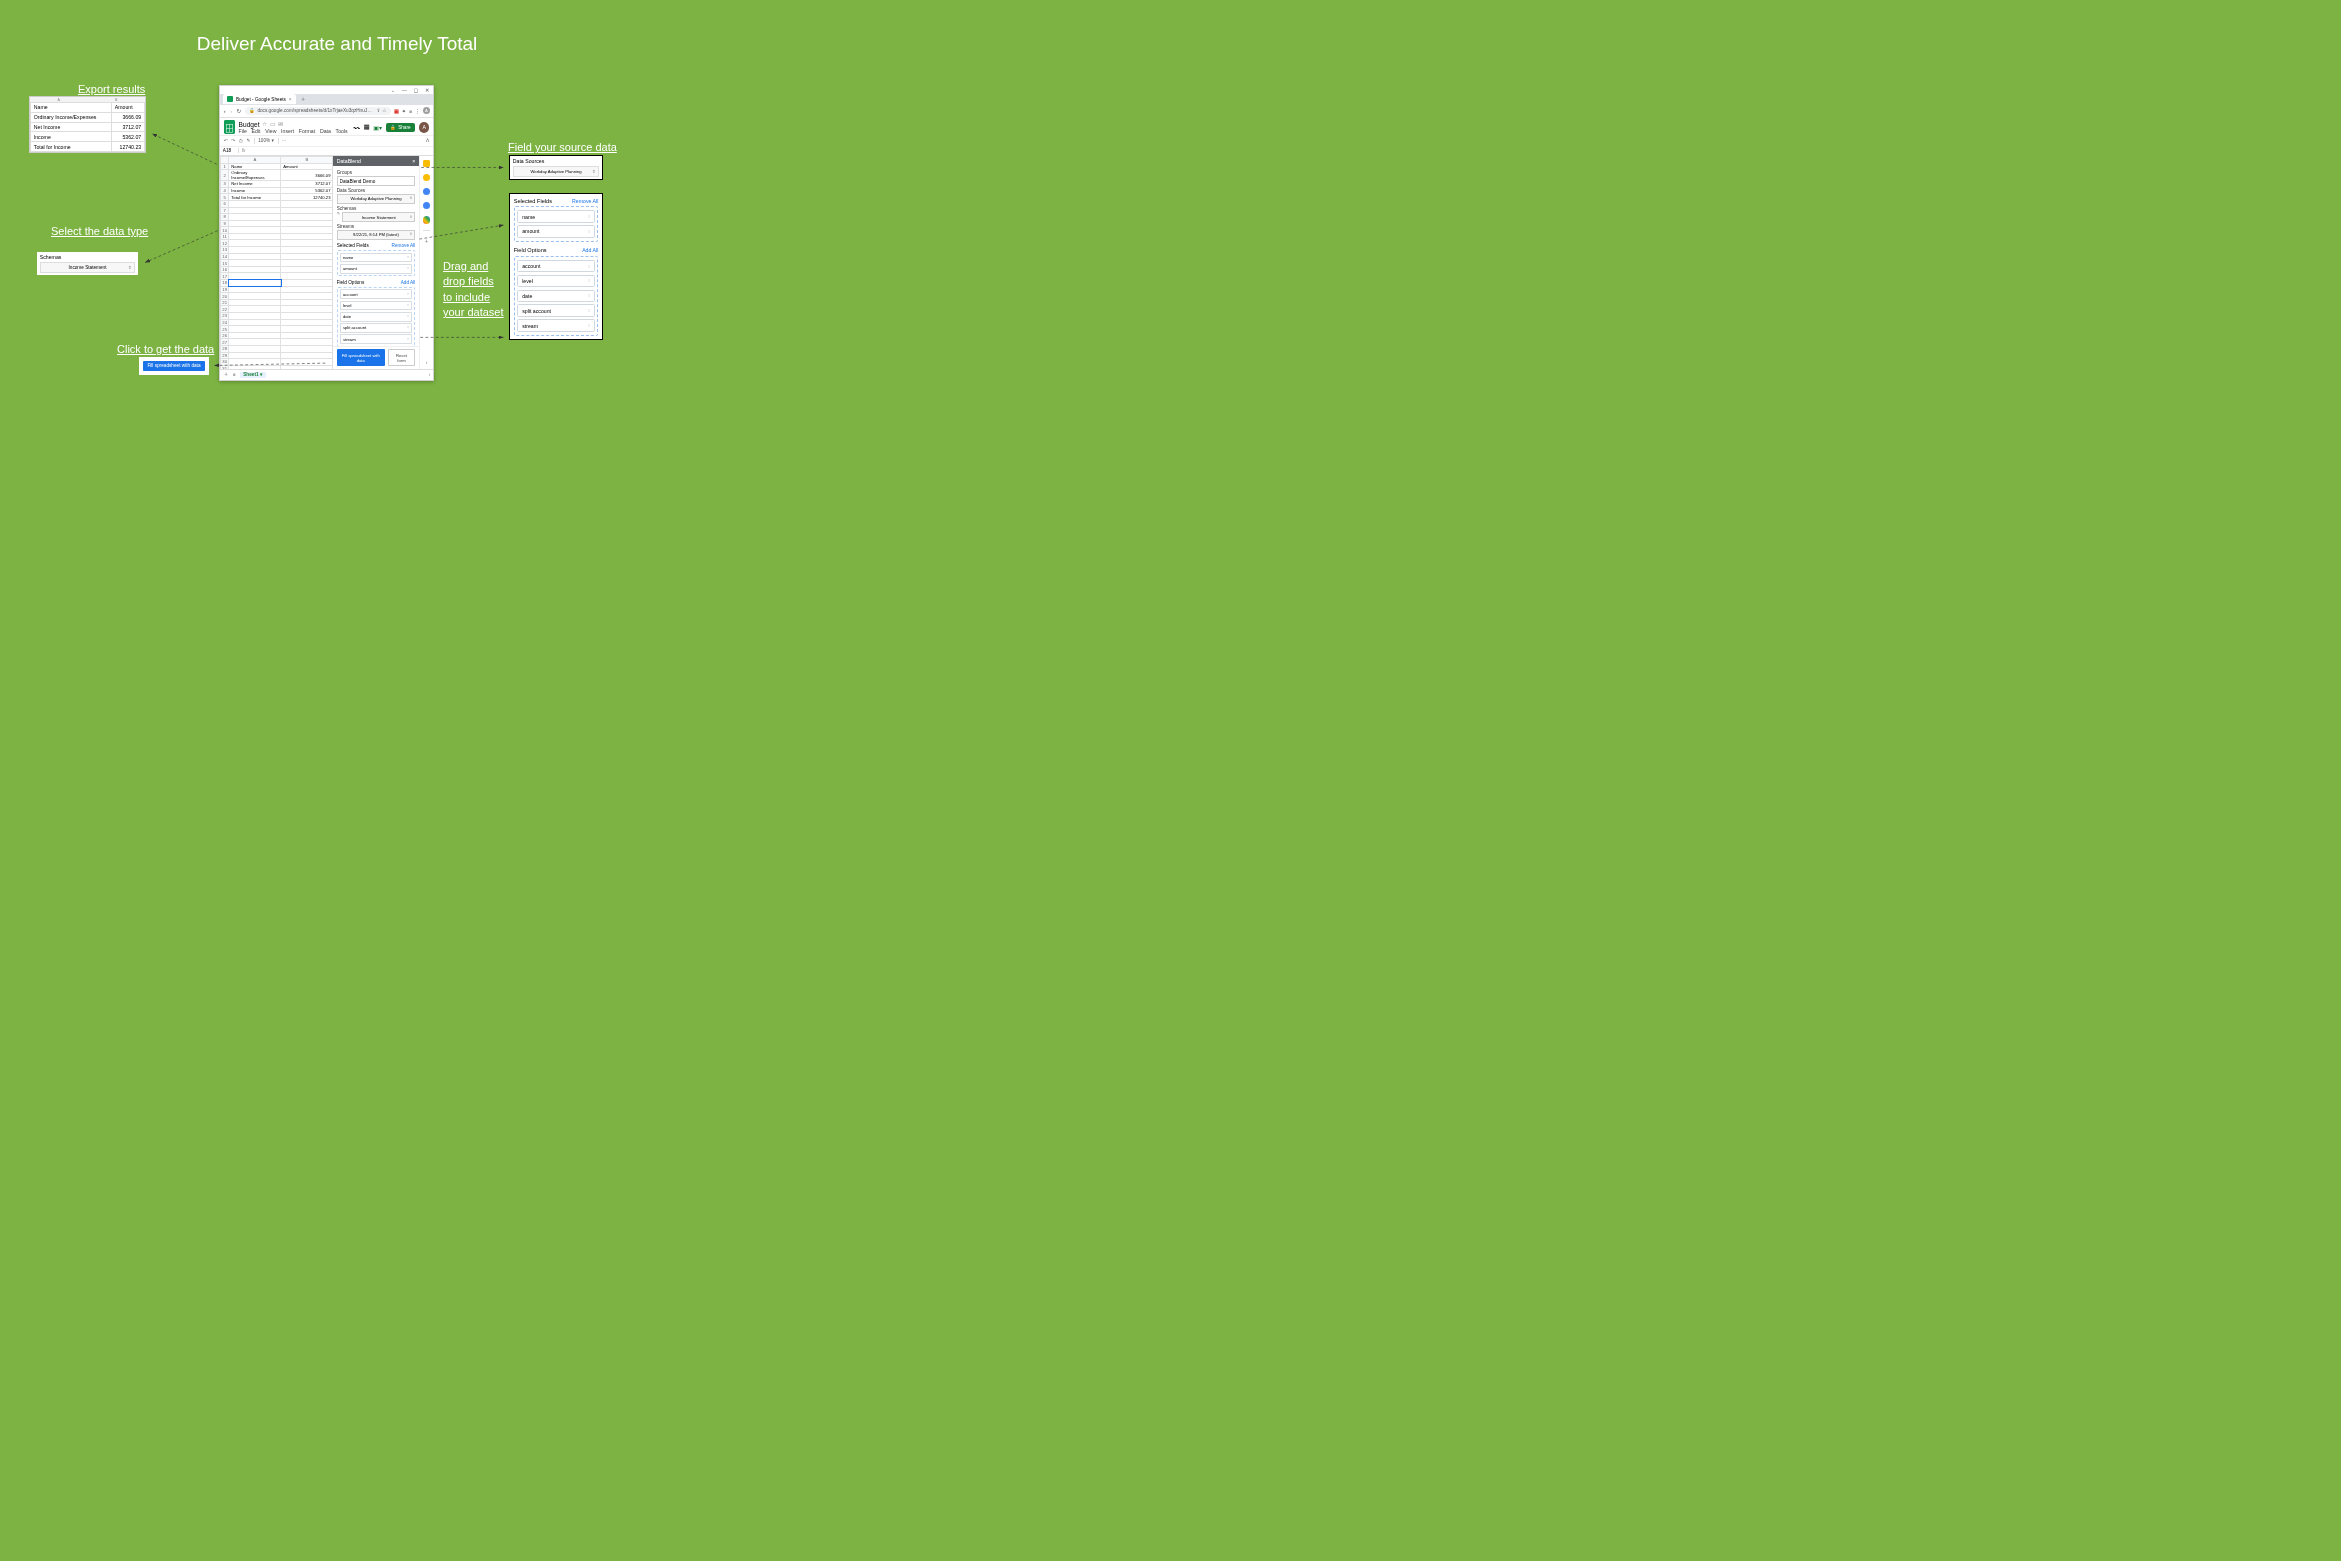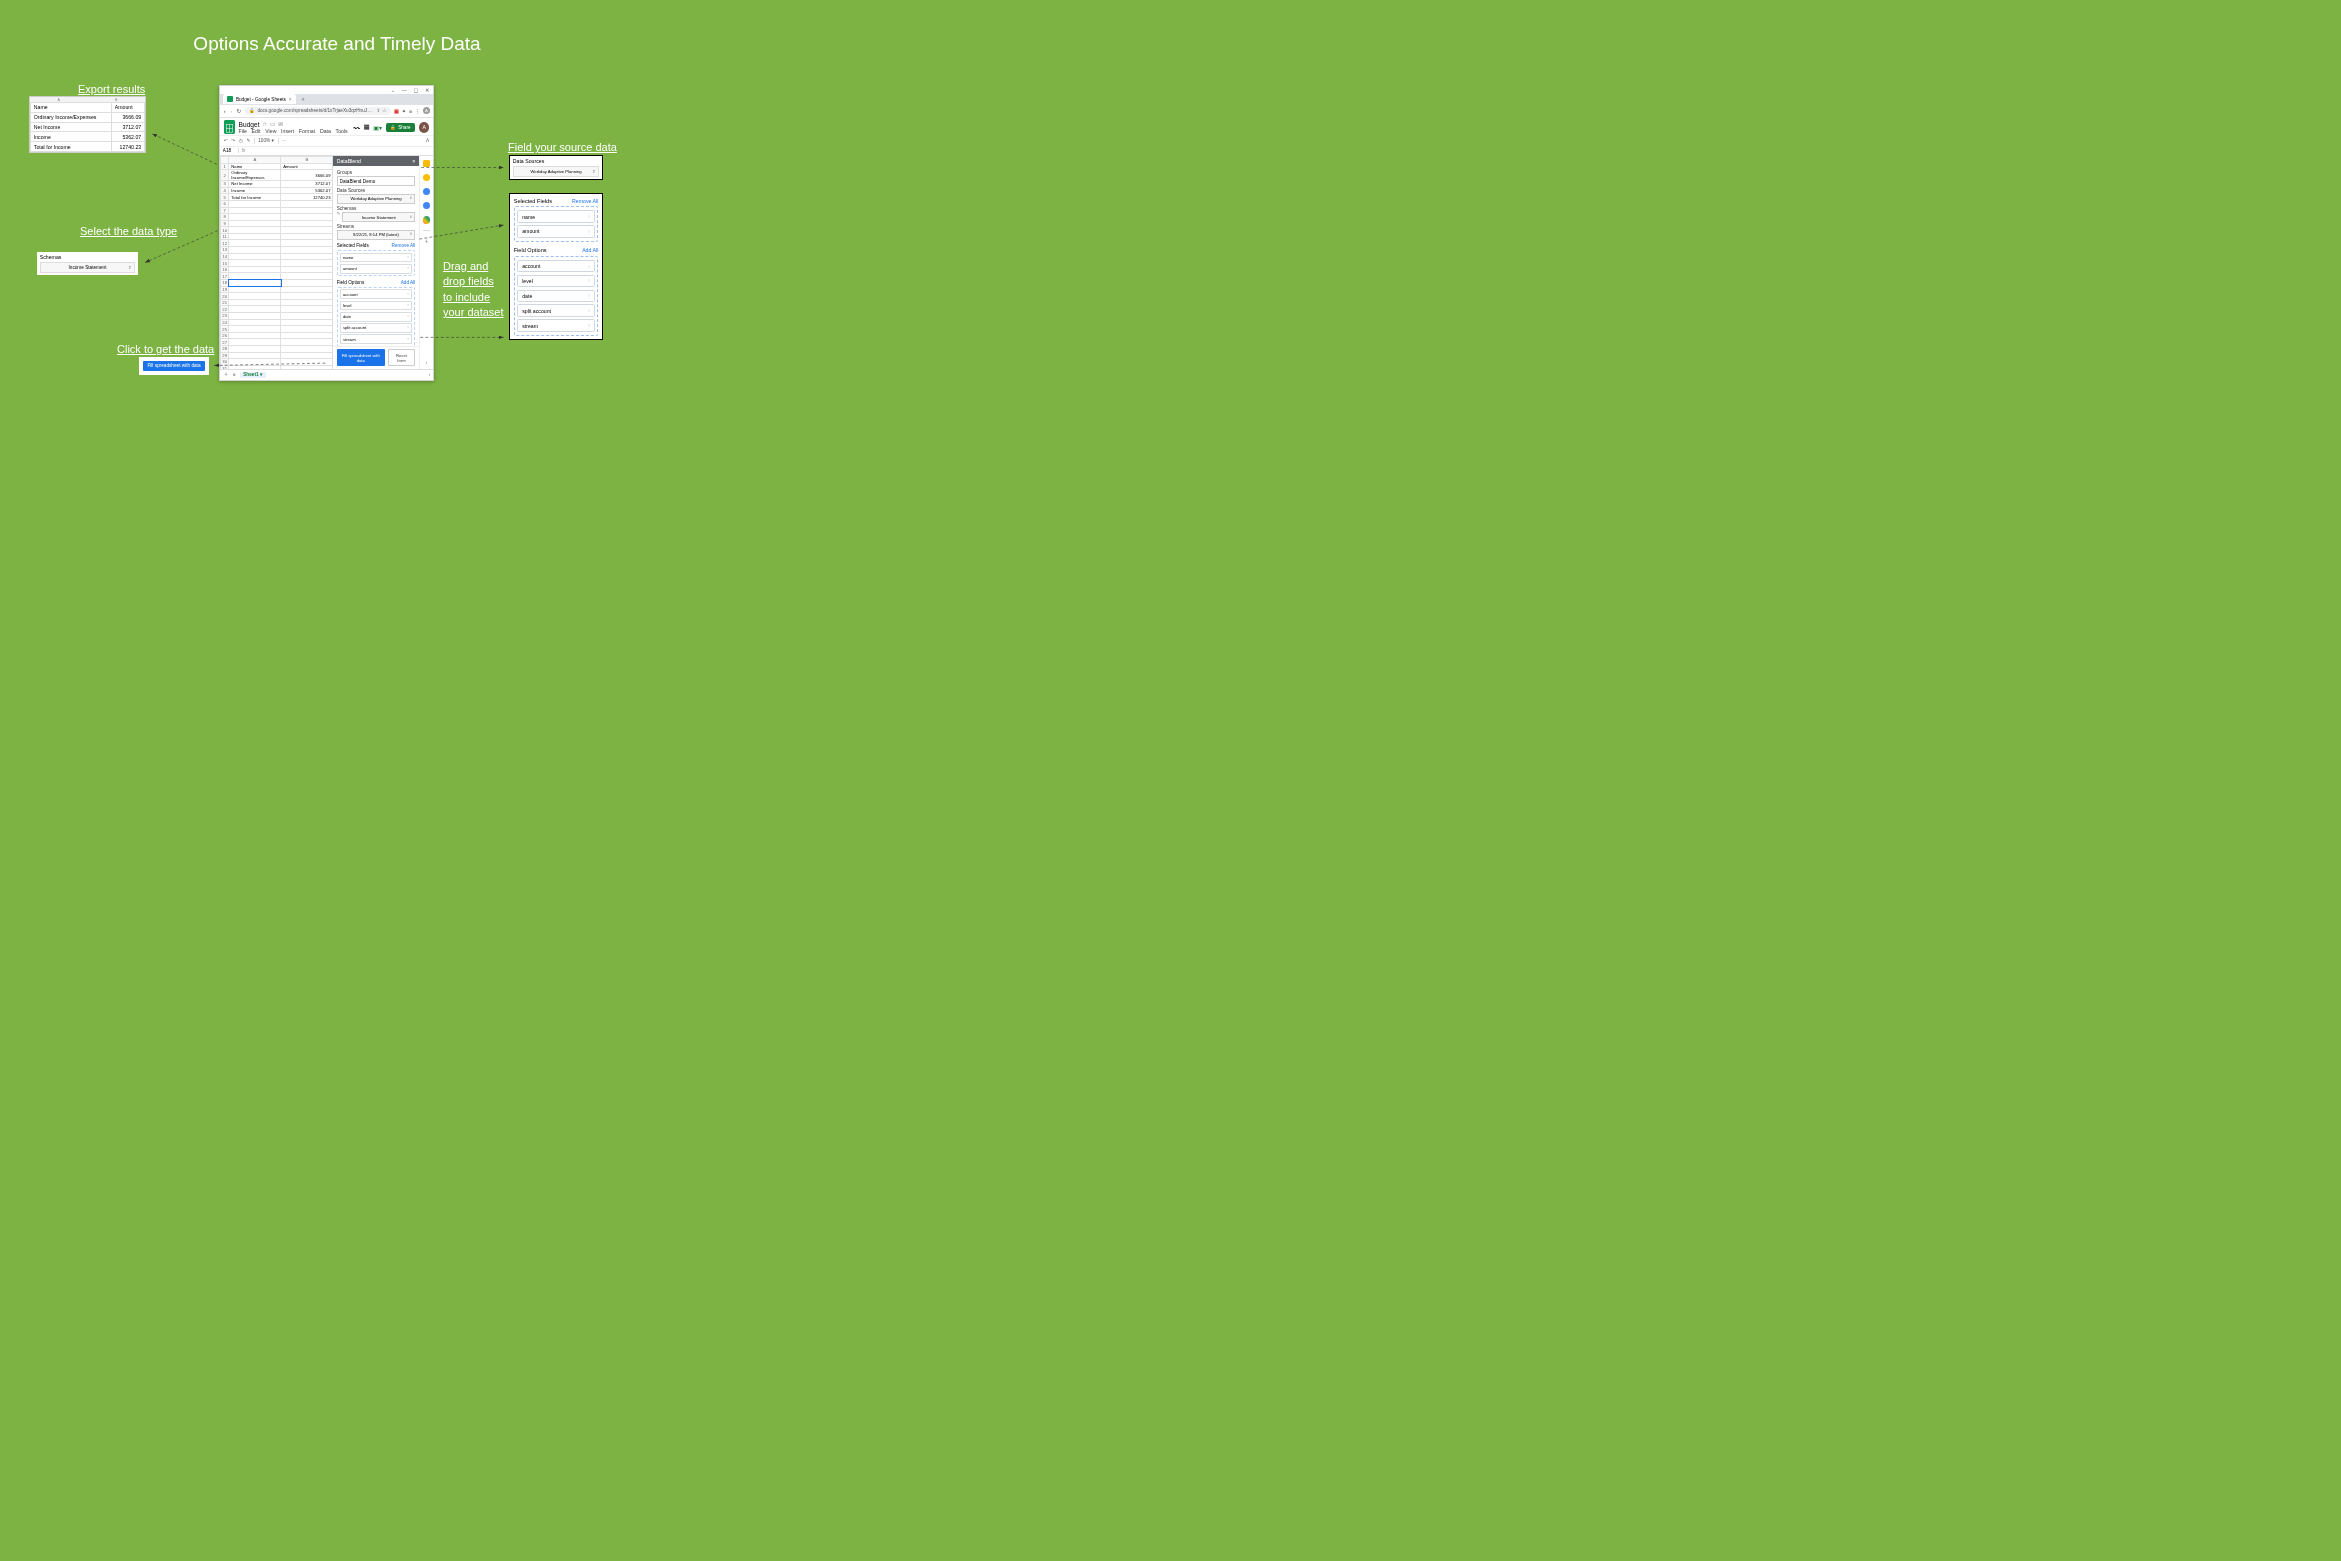--- a/index.html
+++ b/index.html
@@ -297,24 +297,24 @@
   
   svg.arrows {
     position:absolute; top:0; left:0;
     width:674px; height:422px;
     pointer-events:none;
   }
 </style>
 </head>
 <body>
 
-<div class="title">Options Accurate and Timely Data</div>
+<div class="title">Deliver Accurate and Timely Total</div>
 
 <div class="callout-label" style="top:83px; left:78px;">Export results</div>
-<div class="callout-label" style="top:225px; left:51px;margin-left:29px;">Select the data type</div>
+<div class="callout-label" style="top:225px; left:51px;">Select the data type</div>
 <div class="callout-label" style="top:343px; left:89px;margin-left:28px;">Click to get the data</div>
 <div class="callout-label" style="top:141px; left:508px;">Field your source data</div>
 <div class="callout-label" style="top:259px; left:443px; width:61px; line-height:1.4;">Drag and drop fields to include your dataset</div>
 
 <div class="export-table">
   <div class="tabhead">
     <div>A</div>
     <div>B</div>
   </div>
   <table>

